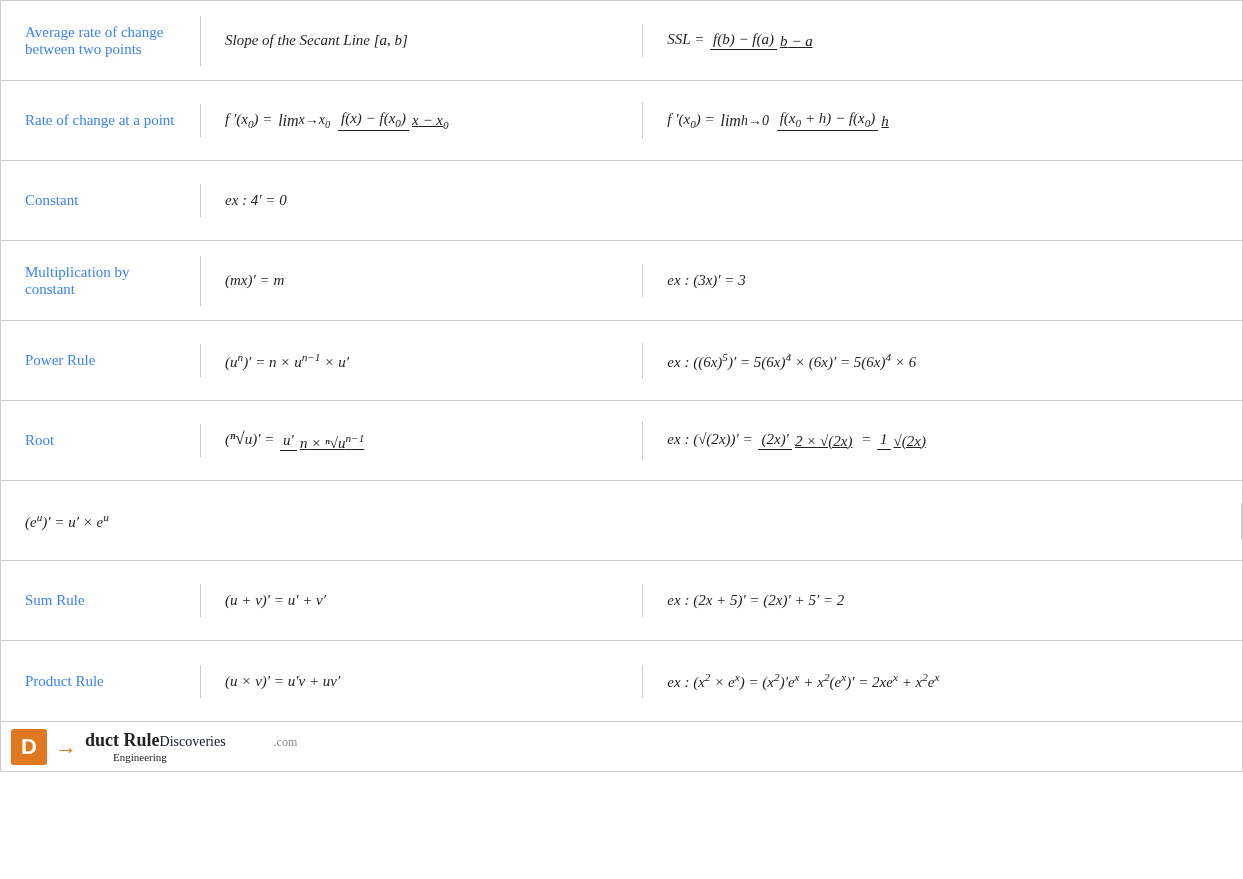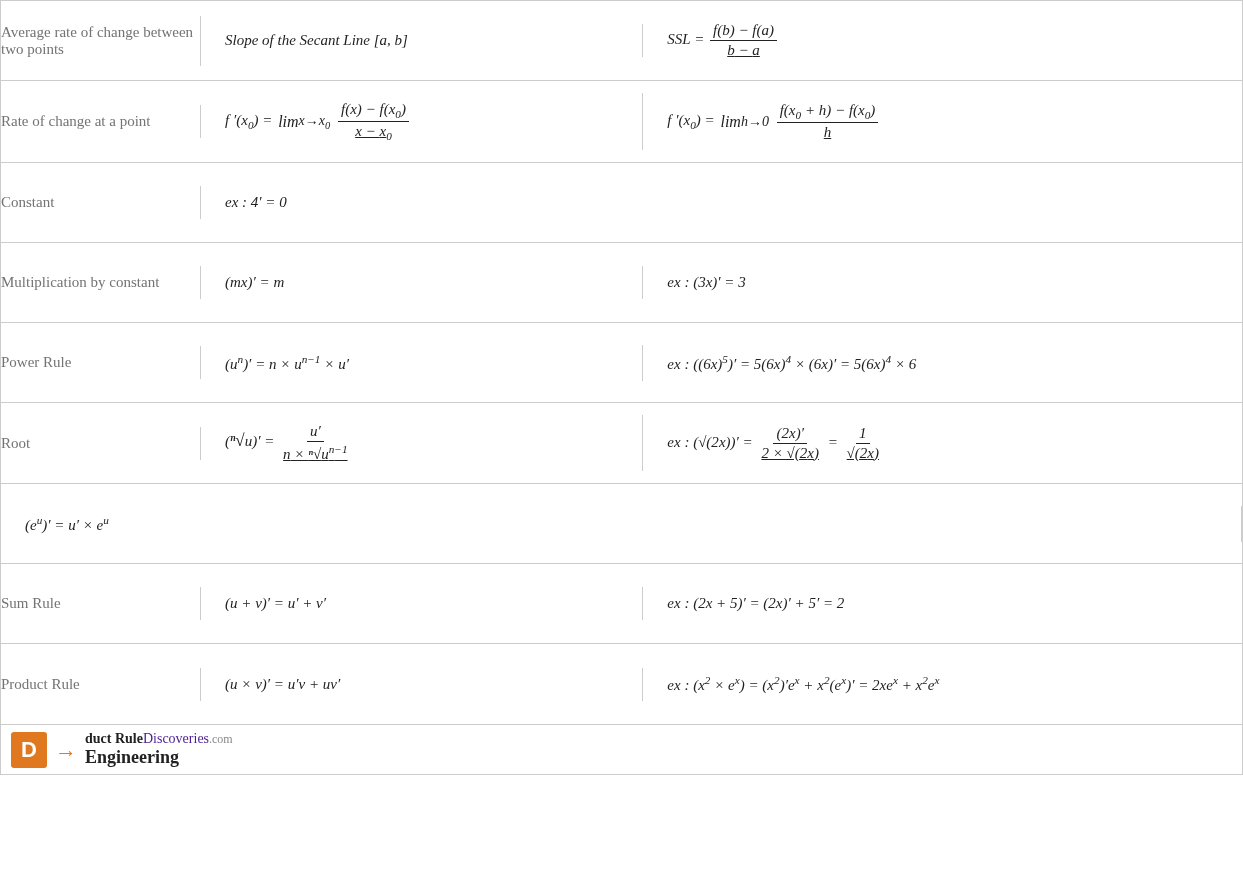--- a/index.html
+++ b/index.html
@@ -19,41 +19,41 @@
       border-bottom: 1px solid #ccc;
       min-height: 80px;
       padding: 12px 0;
     }
     .row:last-child {
       border-bottom: none;
     }
     .col-label {
       width: 200px;
       min-width: 200px;
-      padding: 8px 0;
+      padding: 8px 24px;
       font-size: 15px;
-      color: #737373;
+      color: #3b82f6;
       border-right: 1px solid #ccc;
     }
     .col-formula {
       flex: 1;
       padding: 8px 24px;
       border-right: 1px solid #ccc;
     }
     .col-example {
       flex: 1.4;
       padding: 8px 24px;
     }
     .math {
       font-style: italic;
       font-family: Georgia, 'Times New Roman', serif;
     }
     .frac {
       display: inline-flex;
-      flex-direction: column;
+      flex-direction: row;
       align-items: center;
       vertical-align: middle;
       margin: 0 2px;
     }
     .frac .num {
       border-bottom: 1px solid #222;
       padding: 0 3px 1px 3px;
       text-align: center;
     }
     .frac .den {
@@ -173,19 +173,19 @@
     </div>
 
   <div class="footer-row">
     <div class="logo-block">
       <div style="display:flex;flex-direction:column;align-items:center;justify-content:center;width:36px;height:36px;background:#e07820;border-radius:3px;">
         <span style="color:white;font-weight:bold;font-size:22px;font-family:Arial,sans-serif;">D</span>
       </div>
       <span style="font-size:22px;color:#e07820;font-weight:bold;">→</span>
       <div style="display:flex;flex-direction:column;">
         <span>
-          <span style="font-weight:bold;font-size:14px;color:#222;">duct Rule</span><span style="color:#4c1d95;font-size:14px;">Discoveries</span><span style="color:#888;font-size:12px;">.com</span>
+          <span style="font-weight:bold;font-size:18px;color:#222;">duct Rule</span><span style="color:#0f172a;font-size:14px;">Discoveries</span><span style="color:#888;font-size:12px;margin-left:48px;">.com</span>
         </span>
-        <span style="font-weight:bold;font-size:18px;color:#222;">Engineering</span>
+        <span style="font-weight:normal;font-size:11px;color:#222;margin-left:28px;">Engineering</span>
       </div>
     </div>
   </div>
 </div>
 
 </body></html>

